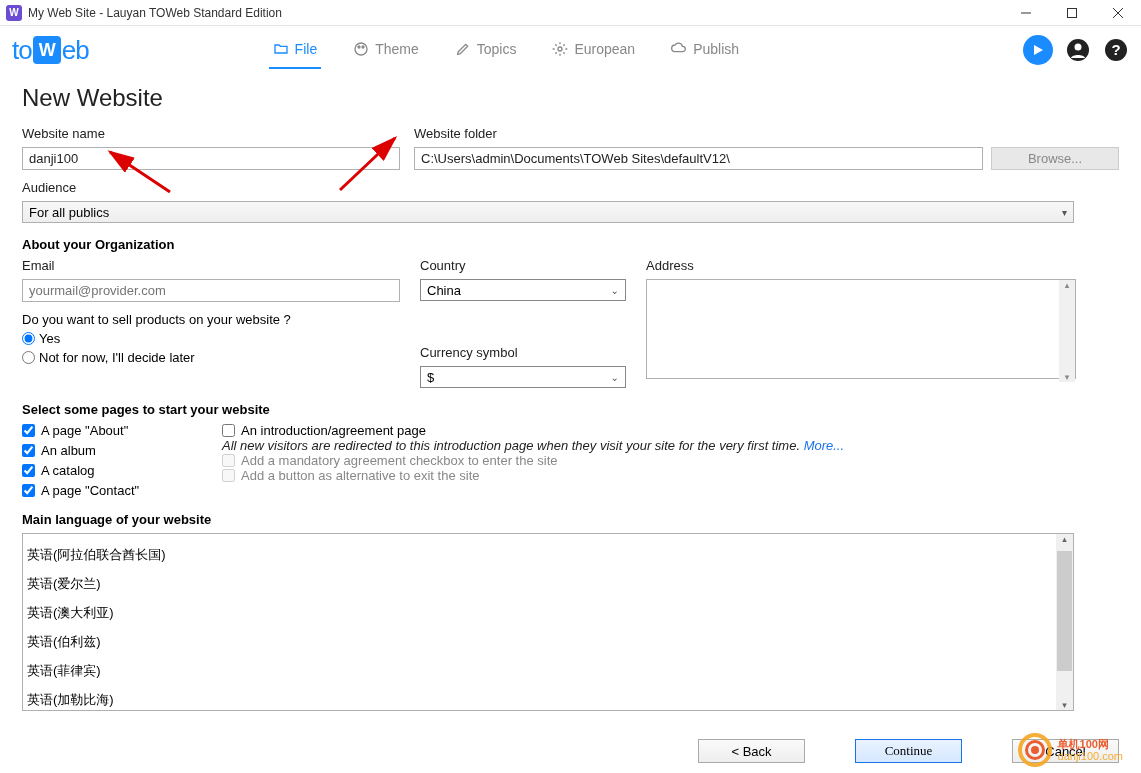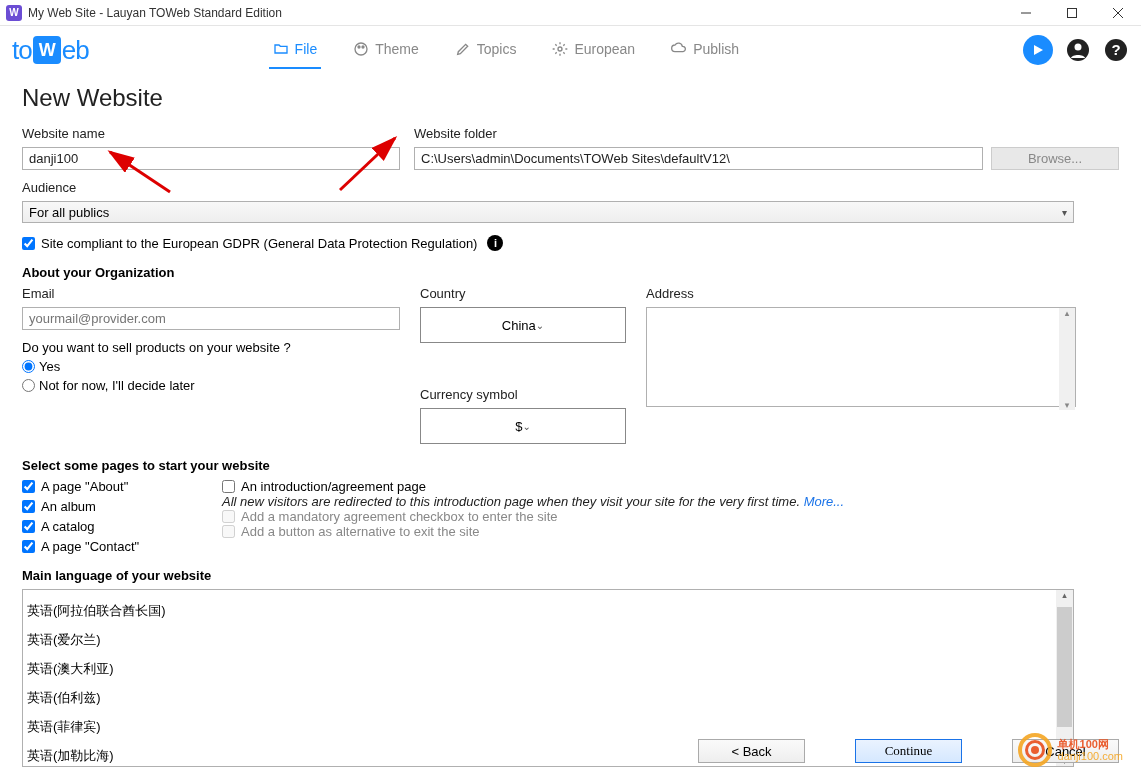--- a/index.html
+++ b/index.html
@@ -40,21 +40,21 @@
 .audience-row { margin-top: 10px; }
 .audience-select { width: 1052px; height: 22px; border: 1px solid #b0b0b0; background: linear-gradient(#f8f8f8,#eee); display: flex; align-items: center; justify-content: space-between; padding: 0 6px; font-size: 13px; }
 
 .gdpr-row { margin-top: 12px; display: flex; align-items: center; gap: 6px; font-size: 13px; }
 .info-badge { width: 16px; height: 16px; border-radius: 50%; background: #000; color: #fff; font-size: 11px; font-weight: bold; display: flex; align-items: center; justify-content: center; margin-left: 4px; }
 
 .section-head { font-weight: bold; font-size: 13px; margin-top: 14px; margin-bottom: 6px; }
 
 .org-row { display: flex; gap: 20px; }
 .email-input { width: 378px; color: #888; }
-.country-select, .currency-select { width: 206px; display: flex; justify-content: center; align-items: center; border: 1px solid #888; padding: 6px 6px; font-size: 13px; height: 36px; }
+.country-select, .currency-select { width: 206px; display: flex; justify-content: space-between; align-items: center; border: 1px solid #888; padding: 6px 6px; font-size: 13px; height: 22px; }
 .address-area { width: 430px; height: 100px; border: 1px solid #b0b0b0; resize: none; position: relative; }
 .scroll-stub { position: absolute; right: 1px; top: 1px; bottom: 1px; width: 16px; background: #f0f0f0; display: flex; flex-direction: column; justify-content: space-between; align-items: center; font-size: 9px; color: #888; }
 
 .sell-q { font-size: 13px; margin-top: 10px; }
 .radio-row { display: flex; align-items: center; gap: 4px; font-size: 13px; margin-top: 4px; }
 input[type=radio], input[type=checkbox] { width: 13px; height: 13px; }
 
 .pages-area { display: flex; margin-top: 4px; }
 .pages-left { width: 200px; display: flex; flex-direction: column; gap: 5px; }
 .pages-right { flex: 1; display: flex; flex-direction: column; }
@@ -194,25 +194,20 @@
   </div>
 
   <div class="audience-row">
     <div class="label">Audience</div>
     <div class="audience-select">
       <span>For all publics</span>
       <span class="chev">▾</span>
     </div>
   </div>
 
-  <div class="gdpr-row">
-    <input type="checkbox" checked="" style="">
-    <span>Site compliant to the European GDPR (General Data Protection Regulation)</span>
-    <span class="info-badge">i</span>
-  </div>
 
   <div class="section-head">About your Organization</div>
 
   <div class="org-row">
     <div>
       <div class="label">Email</div>
       <input type="text" class="email-input" placeholder="yourmail@provider.com" style="">
       <div class="sell-q">Do you want to sell products on your website ?</div>
       <div class="radio-row">
           <input type="radio" checked="" style="">

